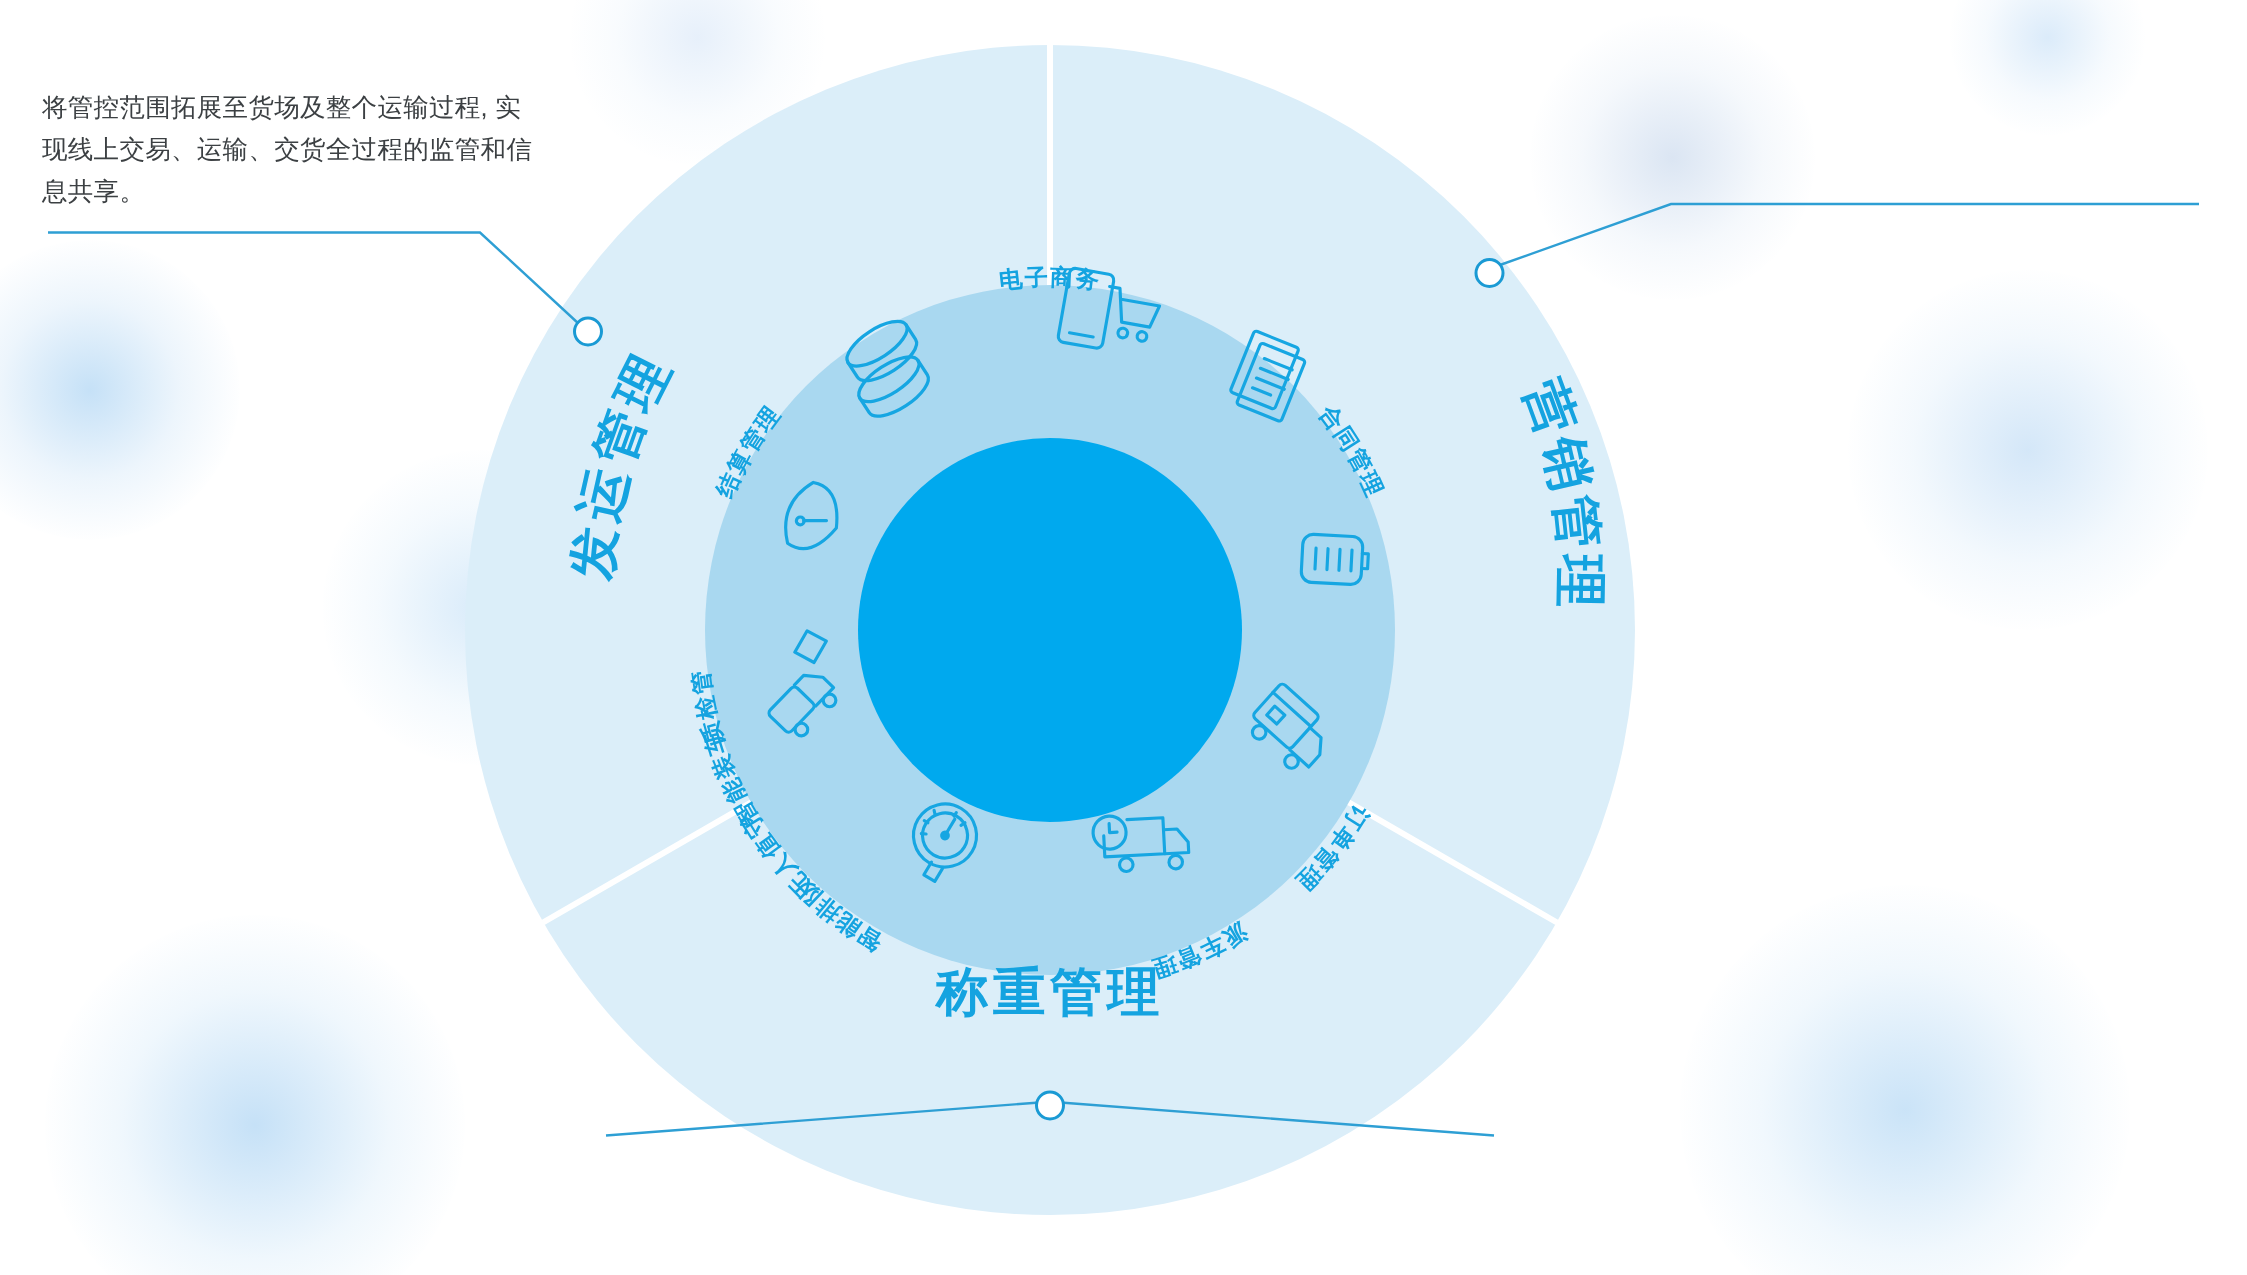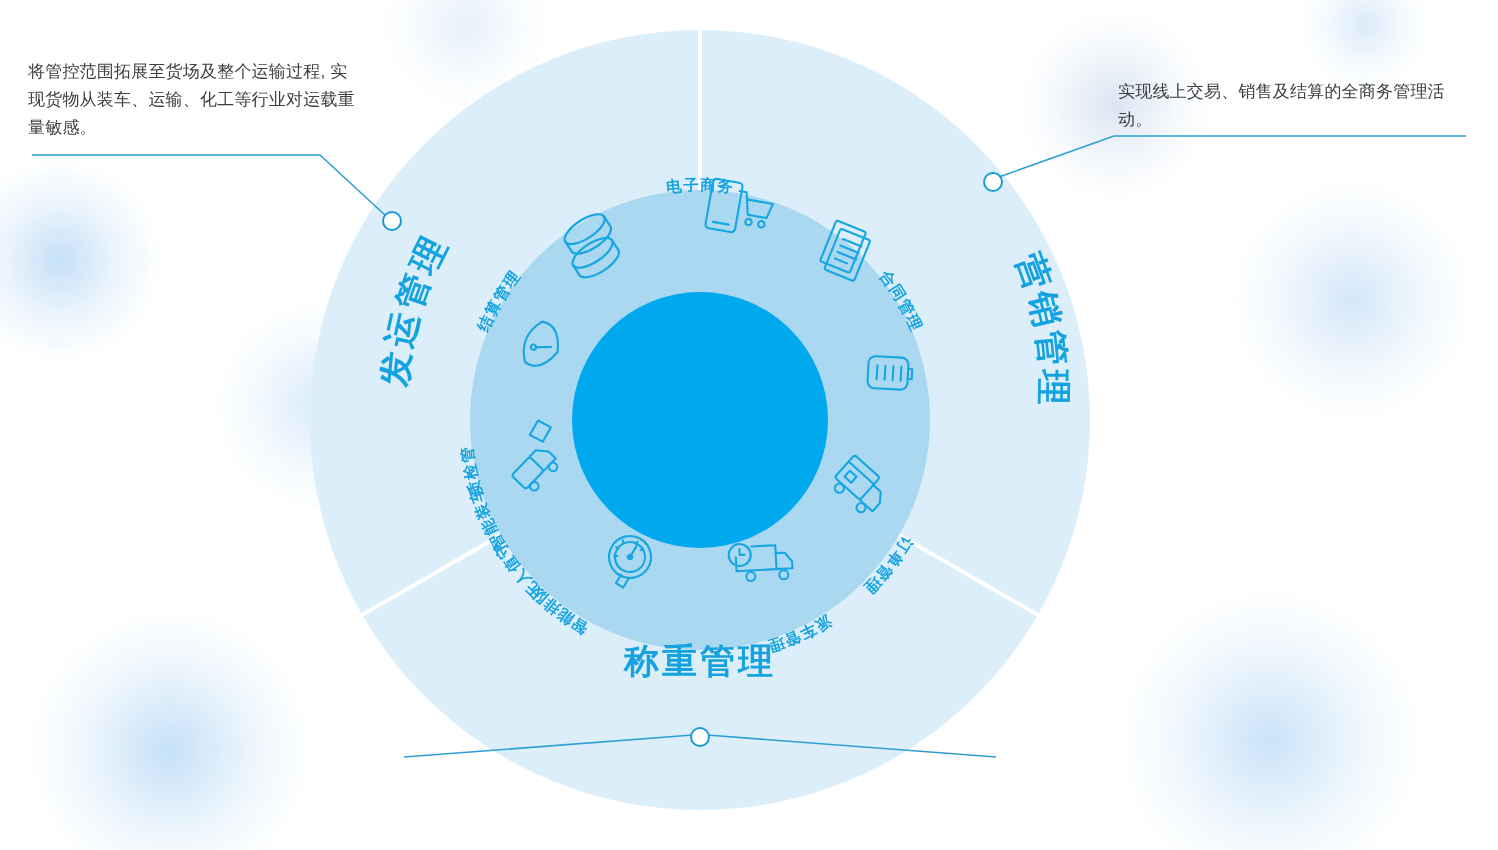--- a/index.html
+++ b/index.html
@@ -174,16 +174,15 @@
       <path d="M 404 757 L 693 735 M 707 735 L 996 757"></path>
     </g>
 
     <g>
       <circle cx="392" cy="221" r="9" fill="#ffffff" stroke="#1a9ad4" stroke-width="2"></circle>
       <circle cx="993" cy="182" r="9" fill="#ffffff" stroke="#1a9ad4" stroke-width="2"></circle>
       <circle cx="700" cy="737" r="9" fill="#ffffff" stroke="#1a9ad4" stroke-width="2"></circle>
     </g>
   </svg>
 
-  <div class="callout" id="callout-left">将管控范围拓展至货场及整个运输过程, 实现货物从装车、运输、化工等行业对运载重量敏感。</div>
-  <div class="callout" id="callout-right">实现线上交易、销售及结算的全商务管理活动。</div>
+  <div class="callout" id="callout-left">将管控范围拓展至货场及整个运输过程, 实现线上交易、运输、交货全过程的监管和信息共享。</div>
 
 </div>
 
 </body></html>

